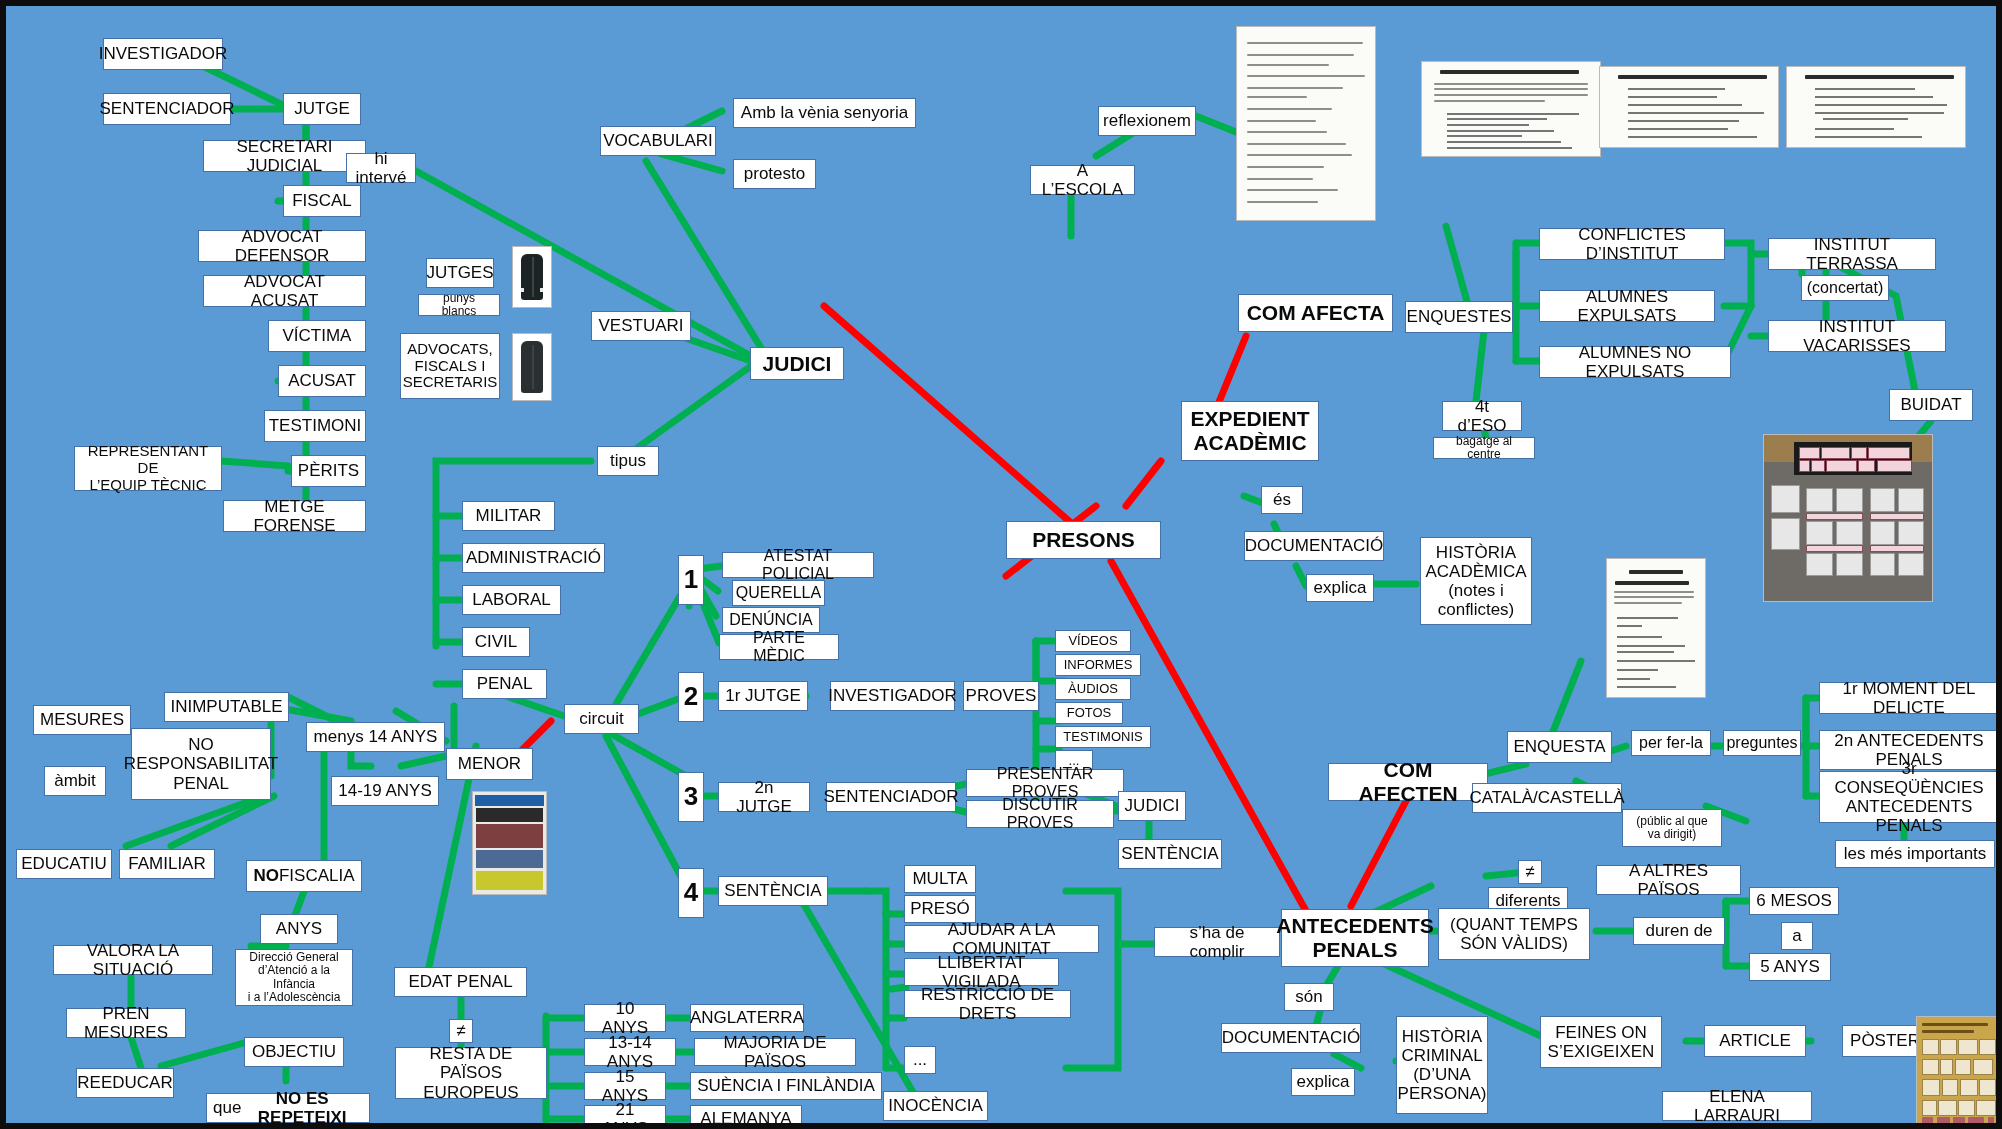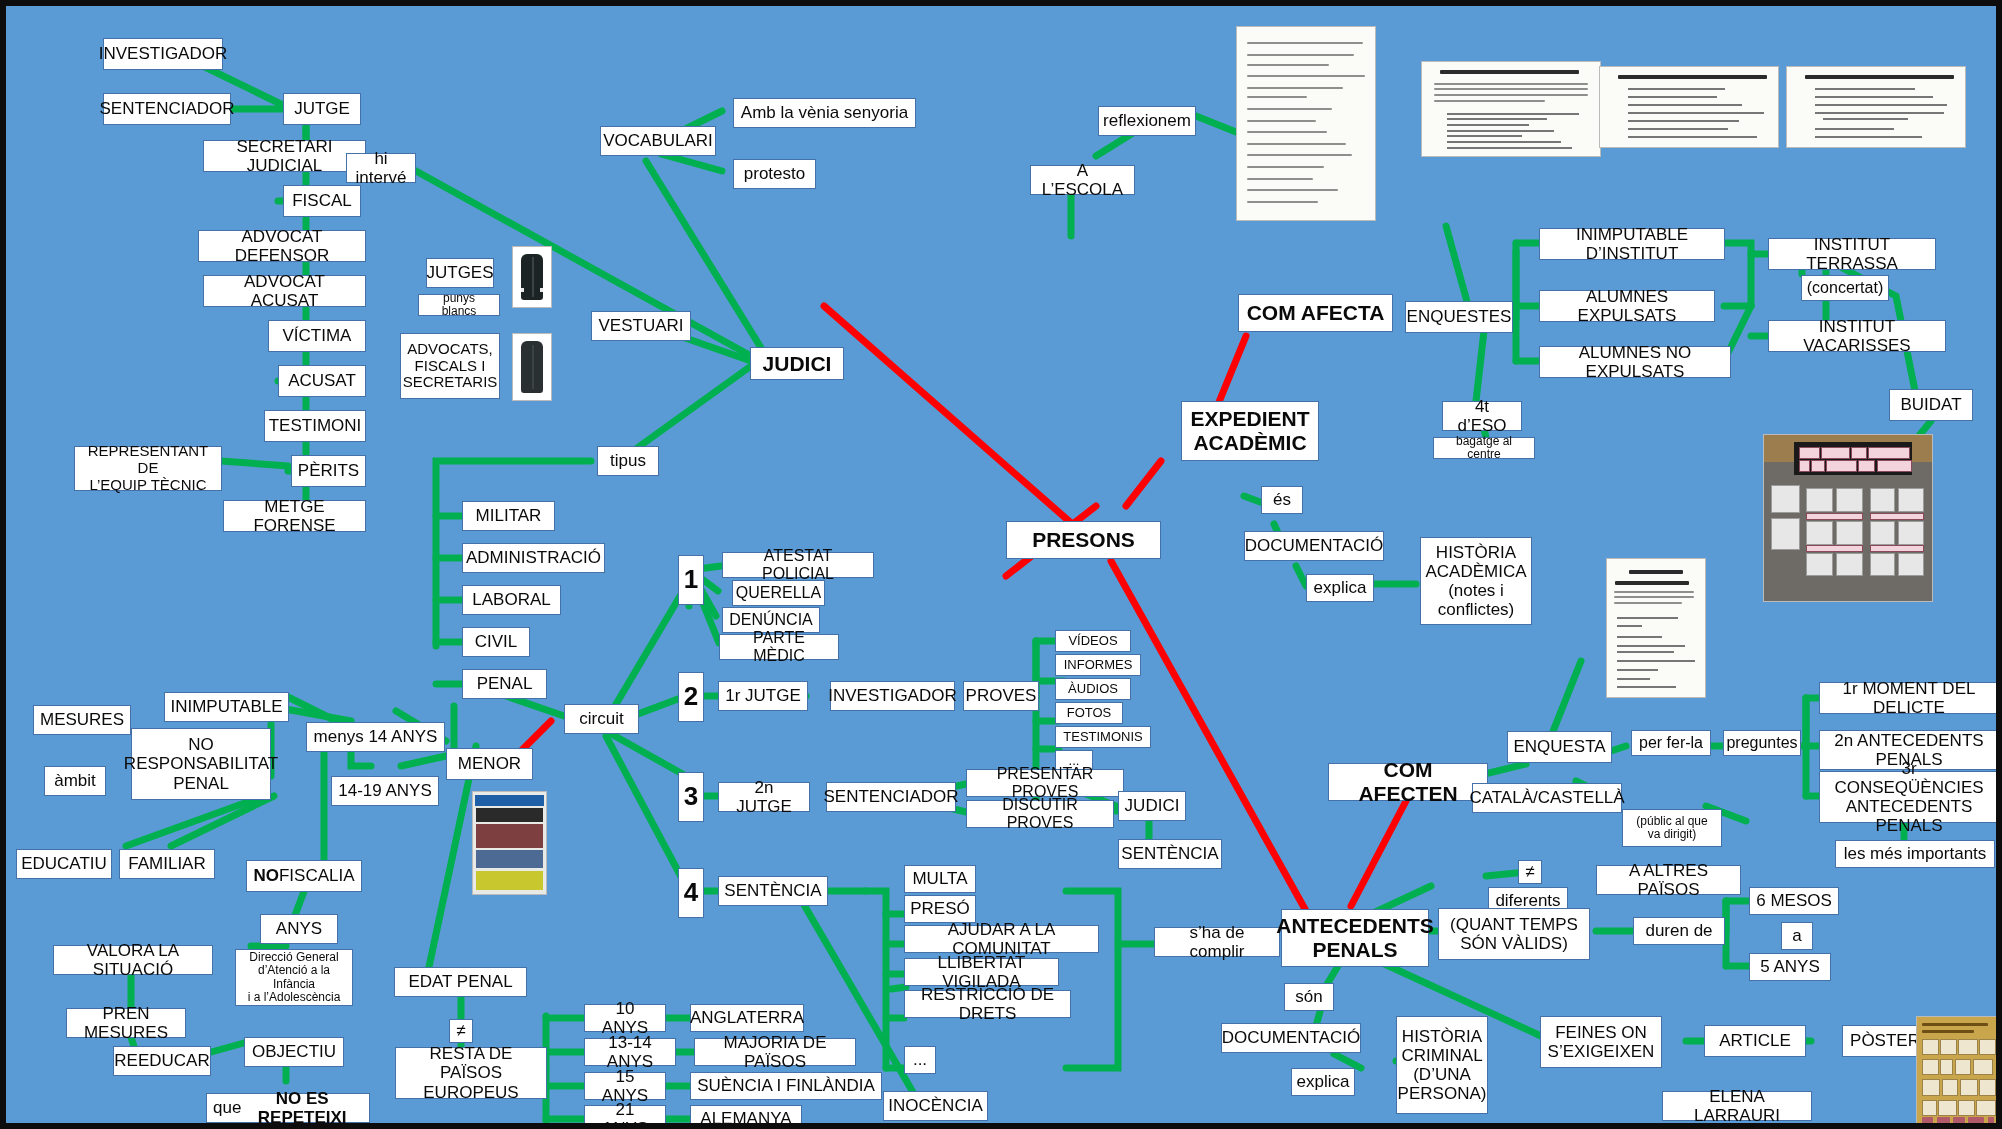--- a/index.html
+++ b/index.html
@@ -341,21 +341,21 @@
   <div class="node s16" style="left:10px;top:843px;width:96px;height:30px;">EDUCATIU</div>
   <div class="node s16" style="left:113px;top:843px;width:96px;height:30px;">FAMILIAR</div>
 
   <div class="node s16" style="left:240px;top:854px;width:116px;height:32px;"><span class="b">NO</span><span> FISCALIA</span></div>
   <div class="node s16" style="left:254px;top:908px;width:78px;height:30px;">ANYS</div>
   <div class="node s11" style="left:229px;top:943px;width:118px;height:57px;">Direcció General
 d’Atenció a la Infància
 i a l’Adolescència</div>
   <div class="node s16" style="left:47px;top:939px;width:160px;height:30px;">VALORA LA SITUACIÓ</div>
   <div class="node s16" style="left:60px;top:1002px;width:120px;height:30px;">PREN MESURES</div>
-  <div class="node s16" style="left:70px;top:1040px;width:98px;height:30px;margin-left:37px;">REEDUCAR</div>
+  <div class="node s16" style="left:70px;top:1062px;width:98px;height:30px;">REEDUCAR</div>
   <div class="node s16" style="left:238px;top:1031px;width:100px;height:30px;">OBJECTIU</div>
   <div class="node s16" style="left:200px;top:1087px;width:164px;height:30px;"><span>que </span><span class="b">NO ES REPETEIXI</span></div>
 
   <div class="photo newsp" style="left:466px;top:785px;width:75px;height:104px;">
     <div class="ph-inner">
       <div class="np-head"></div>
       <div style="position:absolute;top:16%;left:4%;width:92%;height:13%;background:#2a2a2a;"></div>
       <div class="np-img" style="top:31%;height:24%;background:#7d3f3f;"></div>
       <div class="np-img" style="top:57%;height:18%;background:#4c6a94;"></div>
       <div class="np-img" style="top:77%;height:19%;background:#c8c72e;"></div>
@@ -441,21 +441,21 @@
       <div class="bullet" style="left:16%;top:86%;width:60%;"></div>
     </div>
   </div>
 
   <div class="node big" style="left:1232px;top:288px;width:155px;height:38px;">COM AFECTA</div>
   <div class="node big" style="left:1175px;top:395px;width:138px;height:60px;">EXPEDIENT
 ACADÈMIC</div>
   <div class="node big" style="left:1000px;top:515px;width:155px;height:38px;">PRESONS</div>
 
   <div class="node s16" style="left:1399px;top:295px;width:108px;height:32px;">ENQUESTES</div>
-  <div class="node s16" style="left:1533px;top:222px;width:186px;height:32px;">INIMPUTABLE D’INSTITUT</div>
+  <div class="node s16" style="left:1533px;top:222px;width:186px;height:32px;">CONFLICTES D’INSTITUT</div>
   <div class="node s16" style="left:1533px;top:284px;width:176px;height:32px;">ALUMNES EXPULSATS</div>
   <div class="node s16" style="left:1533px;top:340px;width:192px;height:32px;">ALUMNES NO EXPULSATS</div>
   <div class="node s16" style="left:1762px;top:232px;width:168px;height:32px;">INSTITUT TERRASSA</div>
   <div class="node s15" style="left:1795px;top:269px;width:88px;height:26px;">(concertat)</div>
   <div class="node s16" style="left:1762px;top:314px;width:178px;height:32px;">INSTITUT VACARISSES</div>
   <div class="node s16" style="left:1883px;top:383px;width:84px;height:32px;">BUIDAT</div>
   <div class="node s16" style="left:1436px;top:395px;width:80px;height:30px;">4t d’ESO</div>
   <div class="node s11" style="left:1427px;top:431px;width:102px;height:22px;">bagatge al centre</div>
 
   <div class="photo wall" style="left:1757px;top:428px;width:170px;height:168px;">

